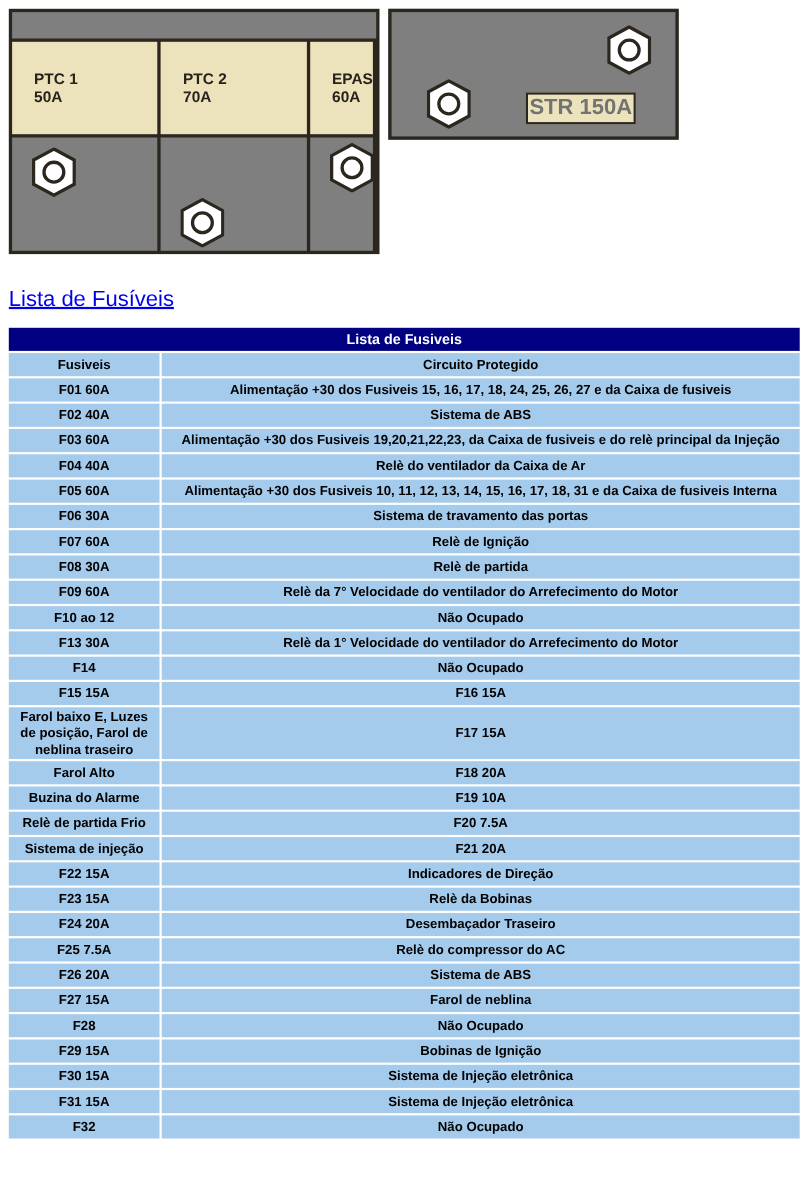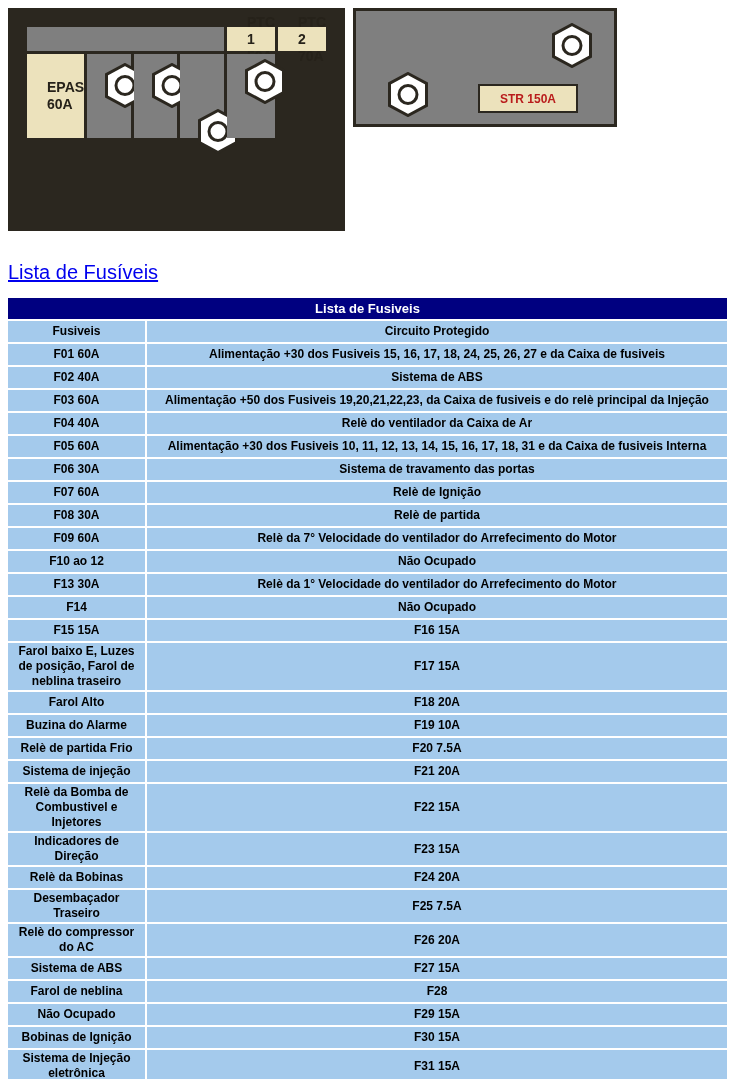--- a/index.html
+++ b/index.html
@@ -11,23 +11,23 @@
     overflow: hidden;
   }
   .page { position: relative; width: 735px; height: 1079px; }
 
   
   .main-box {
     position: absolute; left: 8px; top: 8px;
     width: 337px; height: 223px;
     background: #2b271f;
     display: grid;
-    grid-template-columns: repeat(6, 1fr);
+    grid-template-columns: repeat(2, 1fr);
     grid-template-rows: 24px 84px 1fr;
-    gap: 3px; padding: 19px;
+    gap: 3px; padding: 3px;
   }
   .top-strip { grid-column: 1 / 5; background: #7f7f7f; }
   .label-cell {
     background: #ece2bc;
     display: flex; flex-direction: column; justify-content: center;
     padding-left: 20px;
     font-weight: bold; font-size: 14px; line-height: 17px; color: #26221a;
   }
   .well { background: #7f7f7f; position: relative; }
   .nut { position: absolute; }
@@ -42,21 +42,21 @@
     background: #7f7f7f;
     border: 3px solid #2b271f;
   }
   .secondary-box .nut-a { left: 196px; top: 12px; }
   .secondary-box .nut-b { left: 32px; top: 61px; }
   .str-label {
     position: absolute; left: 122px; top: 73px;
     width: 100px; height: 29px;
     background: #ece2bc; border: 2px solid #2b271f;
     display: flex; align-items: center; justify-content: center;
-    font-weight: bold; font-size: 12px; color: #b91c1c;
+    font-weight: bold; font-size: 20px; color: #737373;
   }
 
   
   .fuse-link {
     position: absolute; left: 8px; top: 261px;
     font-size: 20px; color: #0000ee; text-decoration: underline;
     cursor: pointer;
   }
 
   
@@ -152,21 +152,21 @@
     <div class="cell">Fusiveis</div>
     <div class="cell">Circuito Protegido</div>
 
   <div class="cell fuse-cell">F01 60A</div>
   <div class="cell circuit-cell">Alimentação +30 dos Fusiveis 15, 16, 17, 18, 24, 25, 26, 27 e da Caixa de fusiveis</div>
 
   <div class="cell fuse-cell">F02 40A</div>
   <div class="cell circuit-cell">Sistema de ABS</div>
 
   <div class="cell fuse-cell">F03 60A</div>
-  <div class="cell circuit-cell">Alimentação +50 dos Fusiveis 19,20,21,22,23,  da Caixa de fusiveis e do relè principal da Injeção</div>
+  <div class="cell circuit-cell">Alimentação +30 dos Fusiveis 19,20,21,22,23,  da Caixa de fusiveis e do relè principal da Injeção</div>
 
   <div class="cell fuse-cell">F04 40A</div>
   <div class="cell circuit-cell">Relè do ventilador da Caixa de Ar</div>
 
   <div class="cell fuse-cell">F05 60A</div>
   <div class="cell circuit-cell">Alimentação +30 dos Fusiveis 10, 11, 12, 13, 14, 15, 16, 17, 18, 31 e da Caixa de fusiveis Interna</div>
 
   <div class="cell fuse-cell">F06 30A</div>
   <div class="cell circuit-cell">Sistema de travamento das portas</div>
 
@@ -199,21 +199,20 @@
   <div class="cell fuse-cell">F18 20A</div>
   <div class="cell circuit-cell">Buzina do Alarme</div>
 
   <div class="cell fuse-cell">F19 10A</div>
   <div class="cell circuit-cell">Relè de partida  Frio</div>
 
   <div class="cell fuse-cell">F20 7.5A</div>
   <div class="cell circuit-cell">Sistema de injeção</div>
 
   <div class="cell fuse-cell">F21 20A</div>
-  <div class="cell circuit-cell">Relè da Bomba de Combustivel e Injetores</div>
 
   <div class="cell fuse-cell">F22 15A</div>
   <div class="cell circuit-cell">Indicadores de Direção</div>
 
   <div class="cell fuse-cell">F23 15A</div>
   <div class="cell circuit-cell">Relè da Bobinas</div>
 
   <div class="cell fuse-cell">F24 20A</div>
   <div class="cell circuit-cell">Desembaçador Traseiro</div>
 

